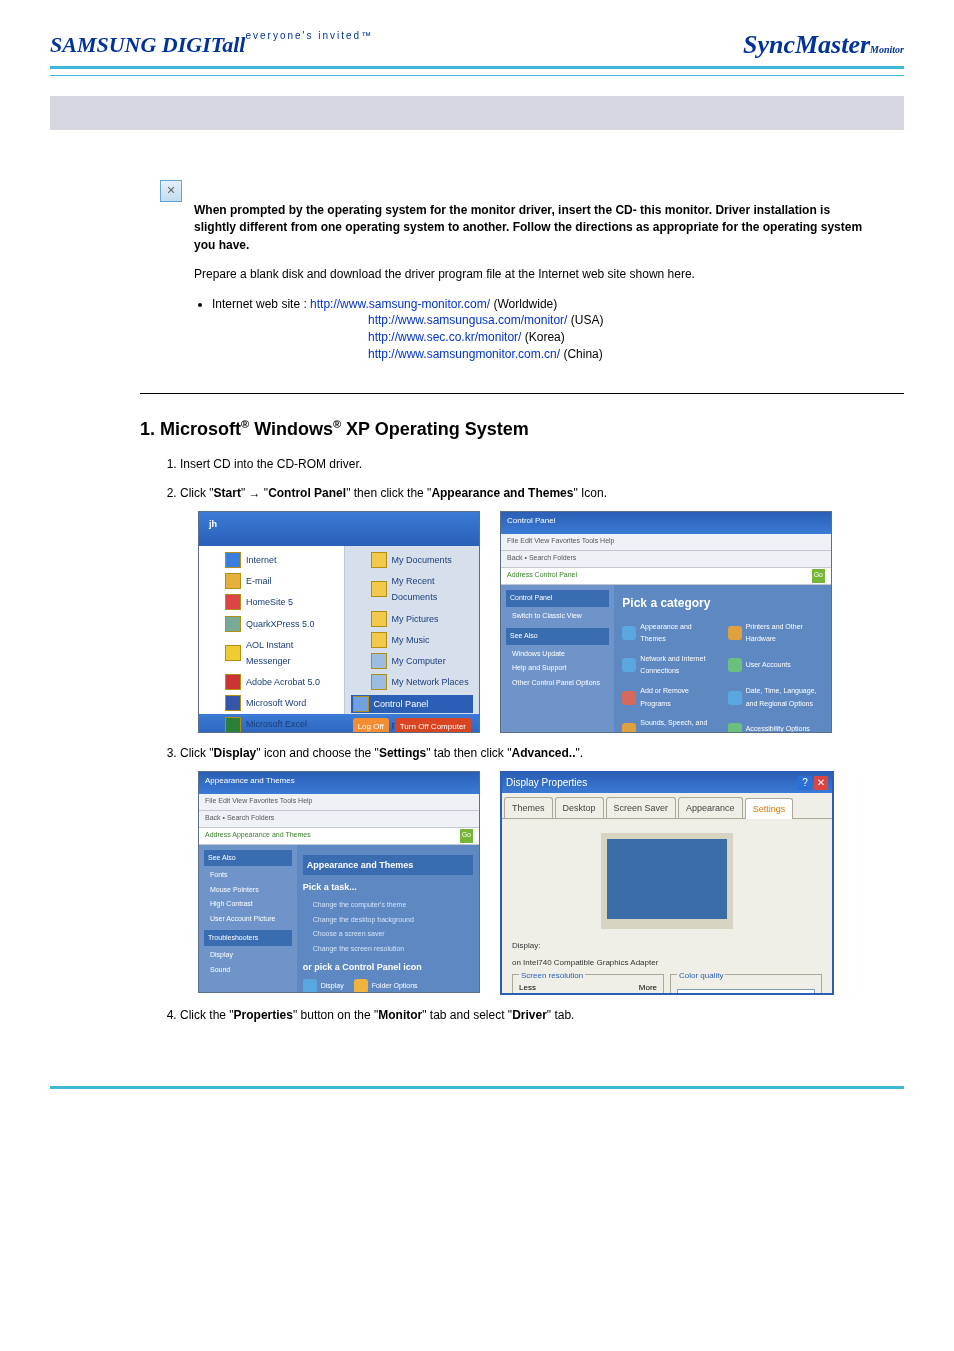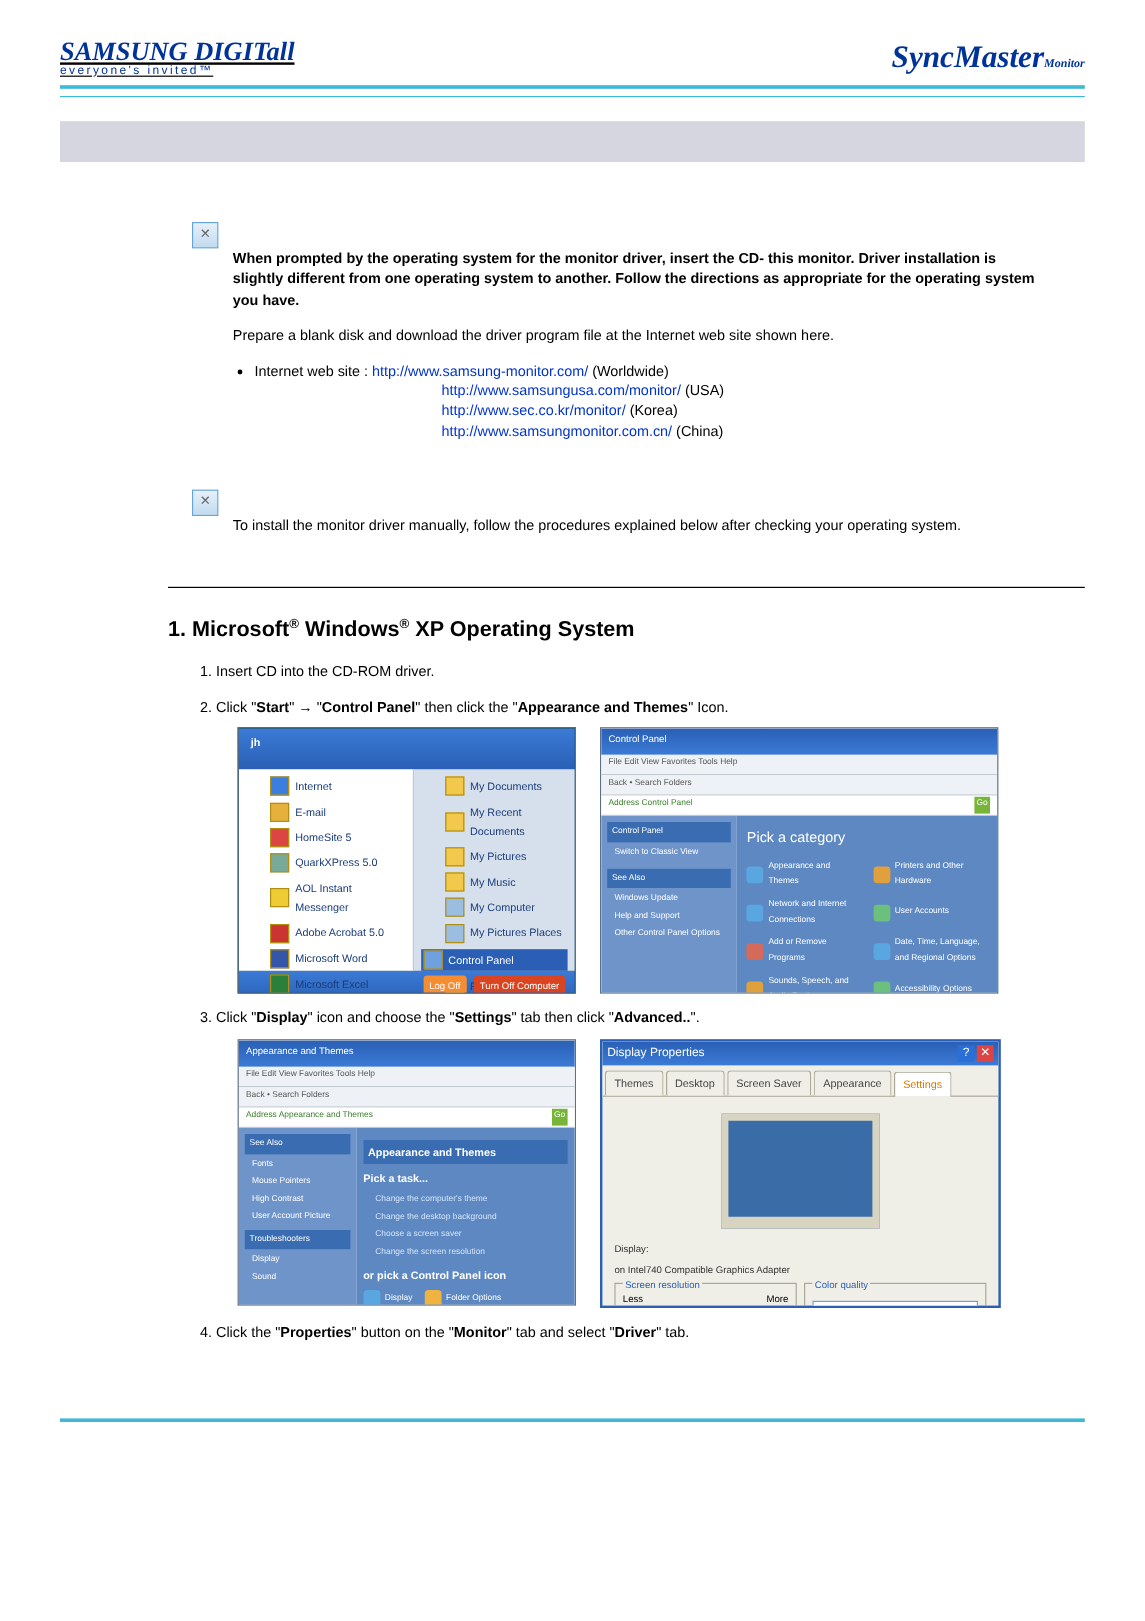--- a/index.html
+++ b/index.html
@@ -17,22 +17,21 @@
     box-sizing: border-box;
   }
   .header-row {
     display: flex;
     justify-content: space-between;
     align-items: center;
     margin-bottom: 6px;
   }
   .brand-left {
     display: flex;
-    flex-direction: column;
-    text-decoration: underline;
+    flex-direction: row;
   }
   .brand-top {
     font-family: "Times New Roman", serif;
     font-size: 22px;
     font-style: italic;
     font-weight: bold;
     color: #003399;
   }
   .brand-sub {
     font-size: 10px;
@@ -256,21 +255,21 @@
     margin: 2px 0 2px 6px;
   }
   .cp-main {
     width: 66%;
     background: #5d88c2;
     padding: 8px;
   }
   .cp-main .bigtitle {
     color: #fff;
     font-size: 12px;
-    font-weight: normal;
+    font-weight: bold;
     margin-bottom: 6px;
   }
   .cp-cats {
     display: grid;
     grid-template-columns: 1fr 1fr;
     gap: 7px 10px;
   }
   .cp-cat {
     display: flex;
     gap: 4px;
@@ -443,24 +442,20 @@
         <span>Internet web site : </span>
         <a class="link">http://www.samsung-monitor.com/</a><span> (Worldwide)</span>
       </li>
     </ul>
     <div class="links-indent">
       <a class="link">http://www.samsungusa.com/monitor/</a><span> (USA)</span><br>
       <a class="link">http://www.sec.co.kr/monitor/</a><span> (Korea)</span><br>
       <a class="link">http://www.samsungmonitor.com.cn/</a><span> (China)</span>
     </div>
 
-    <div class="section-gap">
-      <span class="icon-box">✕</span>
-      <div class="para" style="display:inline-block; width: calc(100% - 40px); vertical-align:top;">To install the monitor driver manually, follow the procedures explained below after checking your operating system.</div>
-    </div>
 
   </div>
 
   <hr class="section-sep" style="margin-left:90px;">
 
   <div style="margin-left:90px;">
     <h2 class="sec-title">
       <span>1. Microsoft</span><sup>®</sup><span> Windows</span><sup>®</sup><span> XP Operating System</span>
     </h2>
 
@@ -526,21 +521,21 @@
                 <div class="sm-item">
                     <span class="sm-ico"></span>
                     <span>My Music</span>
                   </div>
                 <div class="sm-item">
                     <span class="sm-ico" style="background:#9bbde0"></span>
                     <span>My Computer</span>
                   </div>
                 <div class="sm-item">
                     <span class="sm-ico" style="background:#9bbde0"></span>
-                    <span>My Pictures Places</span>
+                    <span>My Network Places</span>
                   </div>
                 <div class="sm-item" style="background:#2a5fb5;color:#fff;padding:1px 2px;">
                     <span class="sm-ico" style="background:#6fa1e0"></span>
                     <span>Control Panel</span>
                   </div>
                 <div class="sm-item">
                     <span class="sm-ico"></span>
                     <span>Printers and Faxes</span>
                   </div>
                 <div class="sm-item">

